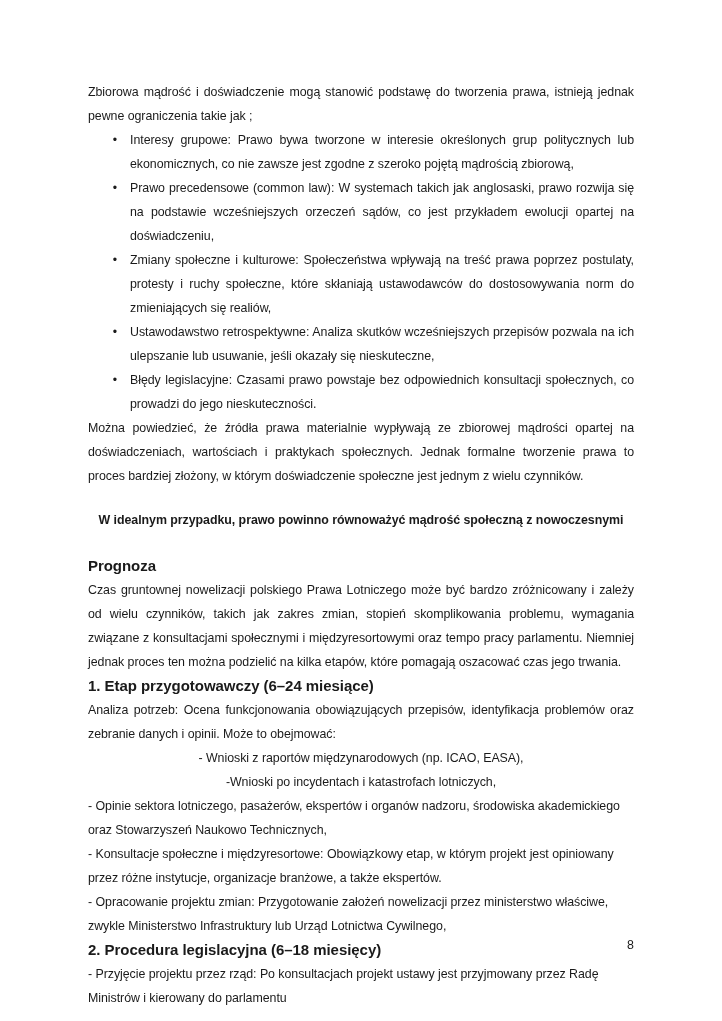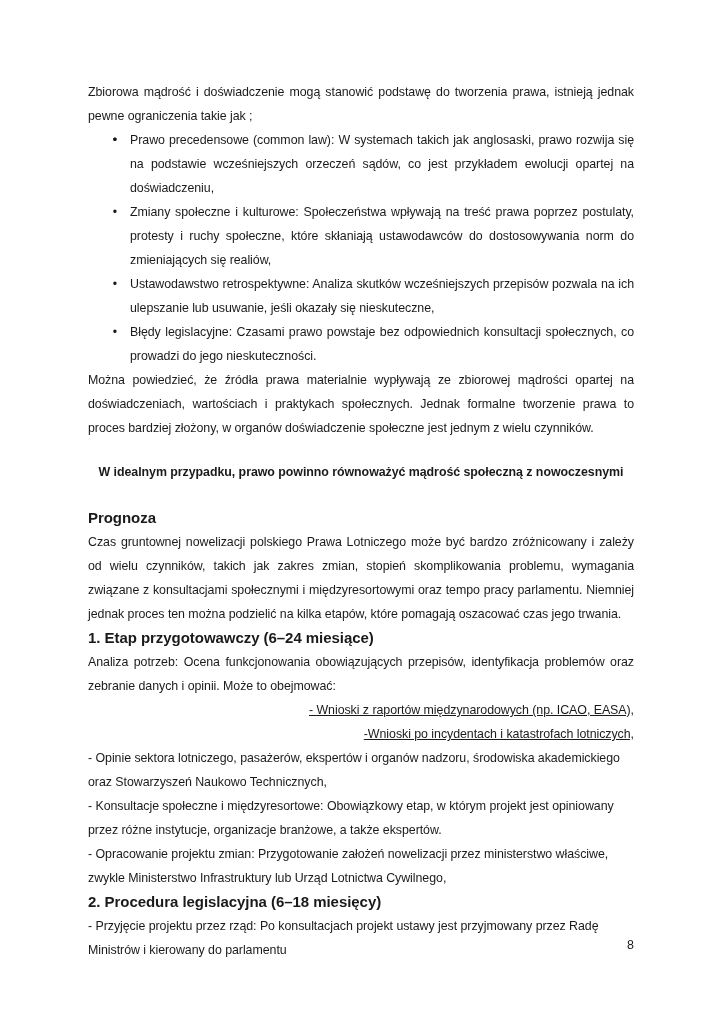--- a/index.html
+++ b/index.html
@@ -33,22 +33,21 @@
   }
   p {
     margin: 0;
     font-size: 12.4px;
     line-height: 24px;
     text-align: justify;
     text-justify: inter-word;
     letter-spacing: -0.05px;
   }
   p.plain {
-    text-align: right;
-    text-decoration: underline;
+    text-align: center;
   }
   ul.bullets {
     margin: 0;
     padding: 0;
     list-style: none;
   }
   ul.bullets li {
     position: relative;
     padding-left: 42px;
     font-size: 12.4px;
@@ -108,40 +107,41 @@
 
 <div id="page">
 
   <div id="content">
 
     <p>Zbiorowa mądrość i doświadczenie mogą stanowić podstawę do tworzenia prawa, istnieją jednak pewne ograniczenia takie jak ;</p>
 
     <ul class="bullets">
       <li>
         <span class="bullet-dot">•</span>
+        <span>Interesy grupowe: Prawo bywa tworzone w interesie określonych grup politycznych lub ekonomicznych, co nie zawsze jest zgodne z szeroko pojętą mądrością zbiorową,</span>
       </li>
       <li>
         <span class="bullet-dot">•</span>
         <span>Prawo precedensowe (common law): W systemach takich jak anglosaski, prawo rozwija się na podstawie wcześniejszych orzeczeń sądów, co jest przykładem ewolucji opartej na doświadczeniu,</span>
       </li>
       <li>
         <span class="bullet-dot">•</span>
         <span>Zmiany społeczne i kulturowe: Społeczeństwa wpływają na treść prawa poprzez postulaty, protesty i ruchy społeczne, które skłaniają ustawodawców do dostosowywania norm do zmieniających się realiów,</span>
       </li>
       <li>
         <span class="bullet-dot">•</span>
         <span>Ustawodawstwo retrospektywne: Analiza skutków wcześniejszych przepisów pozwala na ich ulepszanie lub usuwanie, jeśli okazały się nieskuteczne,</span>
       </li>
       <li>
         <span class="bullet-dot">•</span>
         <span>Błędy legislacyjne: Czasami prawo powstaje bez odpowiednich konsultacji społecznych, co prowadzi do jego nieskuteczności.</span>
       </li>
     </ul>
 
-    <p>Można powiedzieć, że źródła prawa materialnie wypływają ze zbiorowej mądrości opartej na doświadczeniach, wartościach i praktykach społecznych. Jednak formalne tworzenie prawa to proces bardziej złożony, w organów doświadczenie społeczne jest jednym z wielu czynników.</p>
+    <p>Można powiedzieć, że źródła prawa materialnie wypływają ze zbiorowej mądrości opartej na doświadczeniach, wartościach i praktykach społecznych. Jednak formalne tworzenie prawa to proces bardziej złożony, w którym doświadczenie społeczne jest jednym z wielu czynników.</p>
 
     <div class="spacer-md"></div>
 
     <div class="quote-block">
       <span class="q-line">W idealnym przypadku, prawo powinno równoważyć mądrość społeczną z nowoczesnymi</span>
     </div>
 
     <div class="spacer-lg"></div>
 
     <p class="heading-bold">Prognoza</p>

